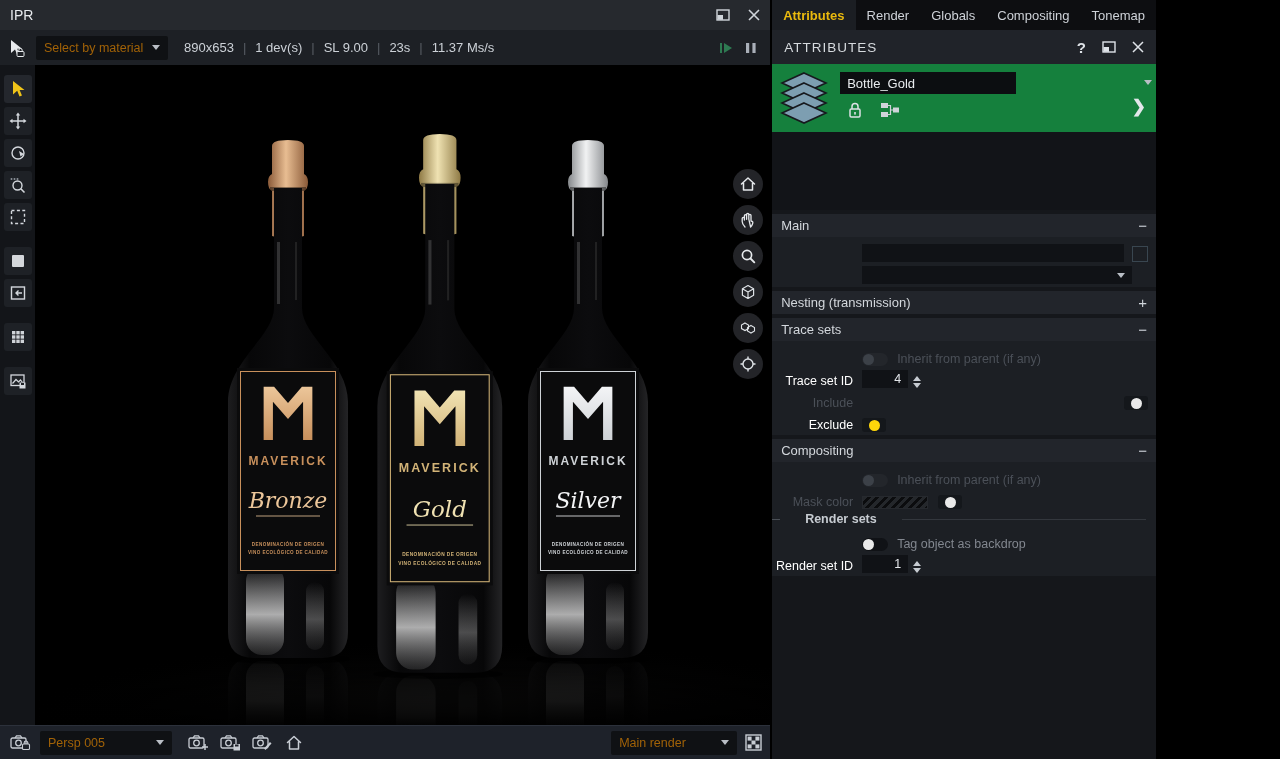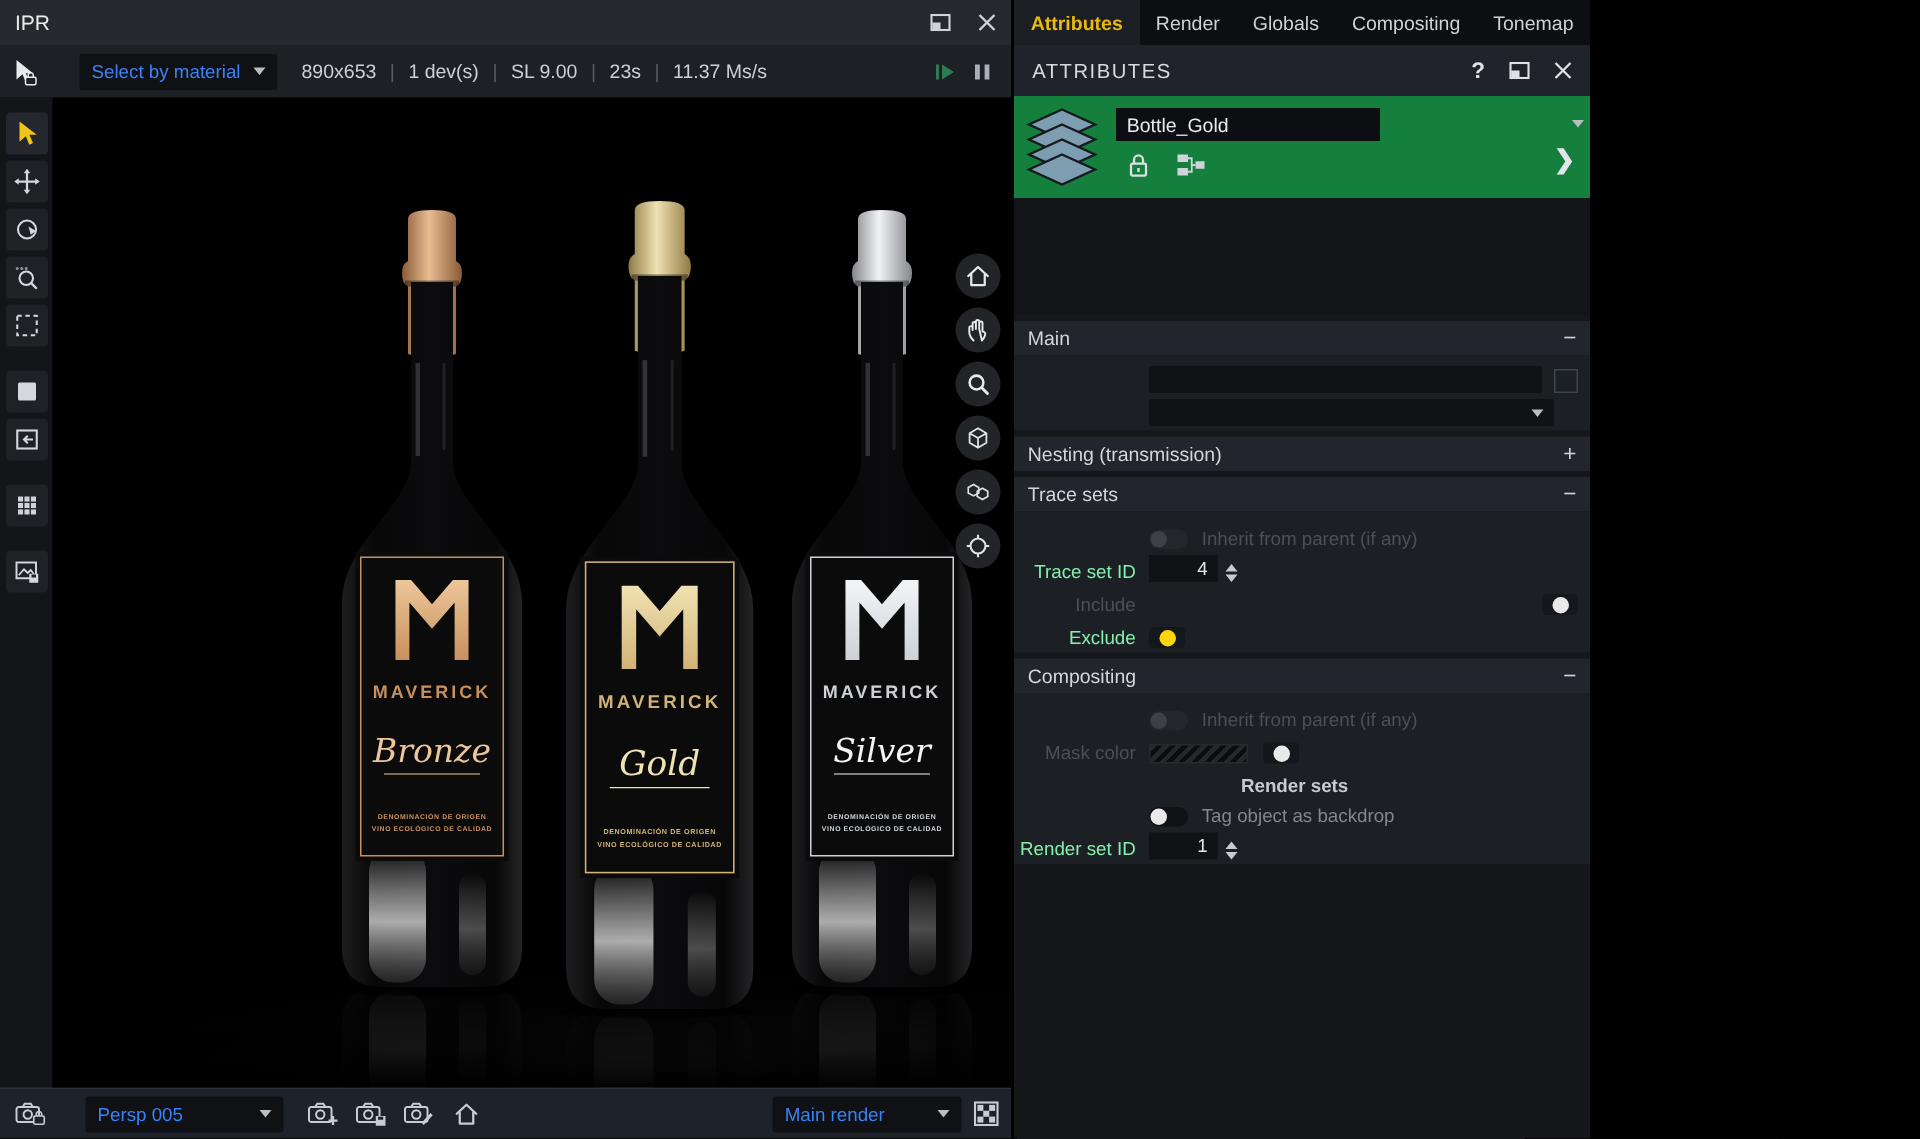--- a/index.html
+++ b/index.html
@@ -1,29 +1,29 @@
 <!DOCTYPE html>
 <html><head>
 <meta charset="utf-8">
 <style>
   * { margin:0; padding:0; box-sizing:border-box; }
   html,body { background:#000; }
   .root {
-    width:1060px; height:759px; display:flex; position:relative; overflow:hidden;
+    width:1156px; height:759px; display:flex; position:relative; overflow:hidden;
     font-family:"Liberation Sans", sans-serif; background:#0e0f12; color:#d5d9de;
     font-size:13px; user-select:none;
   }
   
   .left-win { width:890px; height:759px; display:flex; flex-direction:column; border-right:2px solid #000; }
   .titlebar { height:30px; background:#26292e; display:flex; align-items:center; padding:0 10px; flex:0 0 auto; }
   .titlebar .title { font-size:14px; color:#e8ebee; }
   .win-icons { margin-left:auto; display:flex; align-items:center; gap:18px; }
   .win-icons .ic { color:#cfd4da; display:flex; align-items:center; cursor:default; }
   .toolbar { height:35px; background:#1d2025; display:flex; align-items:center; padding:0 8px; gap:10px; flex:0 0 auto; }
-  .dropbox { background:#0f1114; height:24px; display:flex; align-items:center; padding:0 8px; gap:8px; color:#3b82f6; font-size:12.5px; border-radius:2px;margin-left:17px; }
+  .dropbox { background:#0f1114; height:24px; display:flex; align-items:center; padding:0 8px; gap:8px; color:#a16207; font-size:12.5px; border-radius:2px; }
   .dropbox .lbl { white-space:nowrap; }
   .caret { width:0; height:0; border-left:4px solid transparent; border-right:4px solid transparent; border-top:5px solid #b9bec5; margin-left:auto; }
   .stats { display:flex; align-items:center; gap:9px; color:#ccd1d7; font-size:13px; margin-left:6px; white-space:nowrap; }
   .stats .pipe { color:#585d64; }
   .tb-right { margin-left:auto; display:flex; align-items:center; gap:10px; padding-right:4px; }
   .center { flex:1; display:flex; min-height:0; }
   
   .toolstrip { width:35px; background:#131519; display:flex; flex-direction:column; align-items:center; padding-top:10px; gap:4px; }
   .tool-btn { width:28px; height:28px; background:#1e2126; border-radius:3px; display:flex; align-items:center; justify-content:center; }
   .tool-btn.active { background:#24272d; }
@@ -60,40 +60,40 @@
   .obj-caret { position:absolute; right:4px; top:16px; }
   .obj-row2 { position:absolute; left:76px; top:38px; display:flex; gap:18px; align-items:center; }
   .obj-chevron { position:absolute; right:10px; top:32px; font-size:17px; font-weight:bold; color:#e3e7eb; }
   .panel-gap { height:78px; background:#121418; flex:0 0 auto; }
   .section { flex:0 0 auto; margin-top:4px; }
   .sec-head { height:23px; background:#22252b; display:flex; align-items:center; padding:0 9px; color:#d3d7dc; font-size:13px; }
   .sec-head .pm { margin-left:auto; color:#cfd4da; font-size:15px; line-height:1; }
   .sec-body { background:#1c1f24; padding:3px 6px 3px 0; }
   .row { height:22px; display:flex; align-items:flex-end; }
   .row .rlabel { width:90px; text-align:right; padding-right:9px; color:#878d96; font-size:12.5px; flex:0 0 auto; }
-  .row .rlabel.on { color:#86efac; }
+  .row .rlabel.on { color:#ffffff; }
   .row .rlabel.dis { color:#4b5058; }
   .field { background:#101216; height:18px; display:flex; align-items:center; padding:0 7px; color:#e3e6ea; font-size:12.5px; }
   .field.grow { flex:1; }
   .swatch { width:16px; height:16px; margin-left:8px; margin-right:2px; border:1px solid #394650; flex:0 0 auto; }
   .numbox { width:46px; justify-content:flex-end; }
   .spinner { display:flex; flex-direction:column; gap:2px; margin-left:5px; }
   .spin-up { width:0; height:0; border-left:4px solid transparent; border-right:4px solid transparent; border-bottom:5px solid #c6cbd1; }
   .spin-dn { width:0; height:0; border-left:4px solid transparent; border-right:4px solid transparent; border-top:5px solid #c6cbd1; }
   .toggle { width:26px; height:13px; border-radius:7px; background:#23262b; position:relative; flex:0 0 auto; }
   .toggle .knob { position:absolute; left:1px; top:1px; width:11px; height:11px; border-radius:50%; background:#3c4148; }
   .toggle.lit { background:#101216; }
   .toggle.lit .knob { background:#e9e9e9; }
   .tg-label { margin-left:9px; font-size:12.5px; color:#4b5058; }
   .tg-label.on { color:#82878f; }
   .dotpill { width:24px; height:14px; border-radius:3px; background:#14171b; display:flex; align-items:center; justify-content:center; margin-left:auto; margin-right:2px; flex:0 0 auto; }
   .dot { width:11px; height:11px; border-radius:50%; }
   .maskswatch { width:66px; height:13px; border:1px solid #26292e;
     background:repeating-linear-gradient(135deg,#24272b 0 3px,#0b0c0e 3px 6px); }
-  .subhead { display:flex; align-items:center; height:20px; gap:8px; padding-right:4px;flex-direction:column; }
+  .subhead { display:flex; align-items:center; height:20px; gap:25px; padding-right:4px; }
   .subhead .dash { width:8px; height:1px; background:#4a4f56; }
   .subhead .sh-title { font-weight:bold; color:#c6cbd1; font-size:12.5px; }
   .subhead .line { flex:1; height:1px; background:#33373d; }
   .panel-rest { flex:1; background:#15171b; }
   svg { display:block; }
 </style>
 </head>
 <body>
 
 <div class="root">

